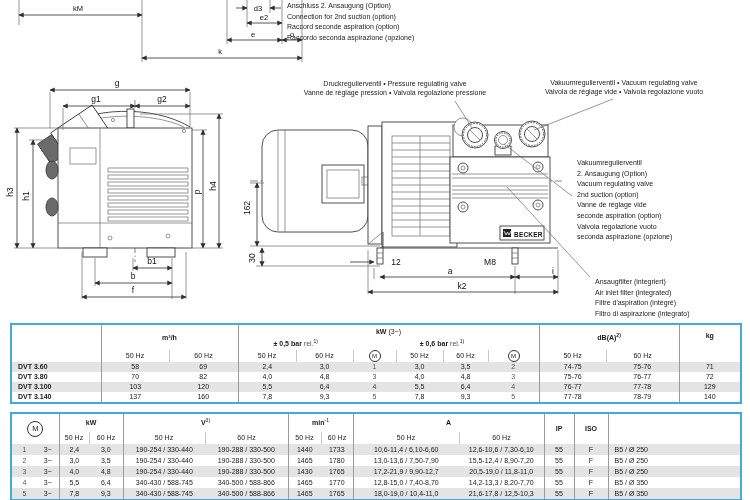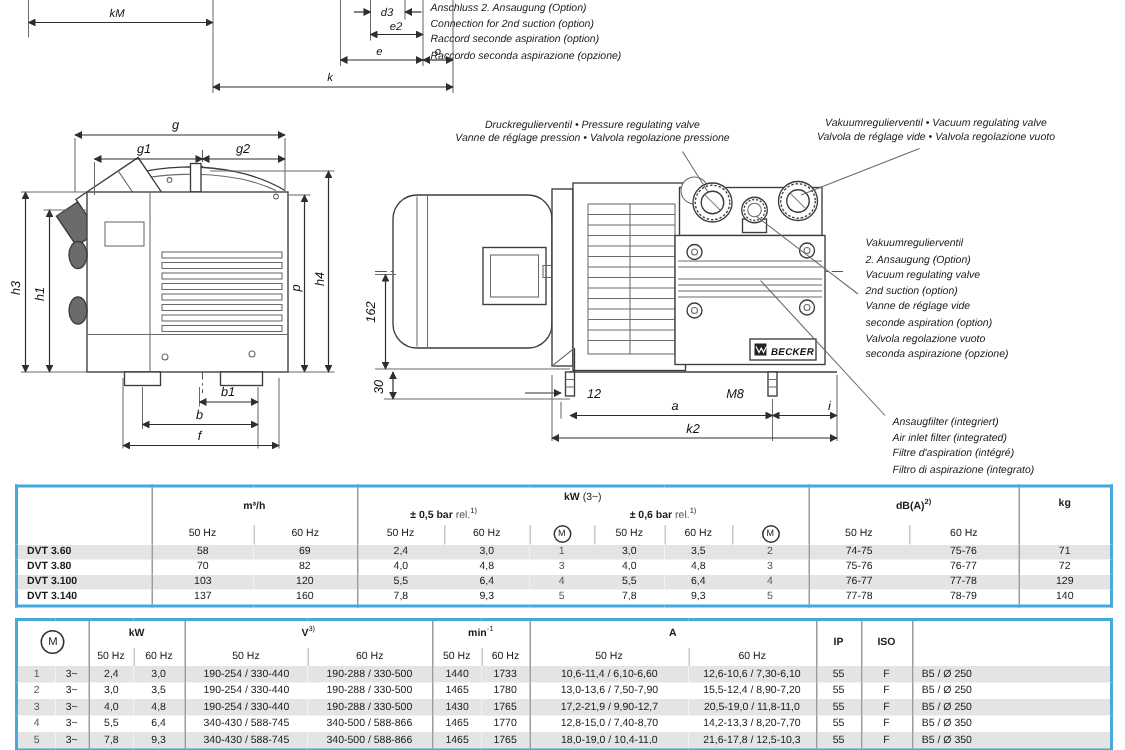--- a/index.html
+++ b/index.html
@@ -1,19 +1,19 @@
 <!DOCTYPE html>
 <html><head>
 <meta charset="utf-8">
 <style>
   html,body{margin:0;padding:0;background:#fff;}
   .page{position:relative;width:750px;height:500px;background:#fff;overflow:hidden;
         font-family:"Liberation Sans",sans-serif;color:#1a1a1a;}
   
-  .drawing{position:absolute;left:0;top:0;width:728px;height:318px;font-style:italic;}
+  .drawing{position:absolute;left:0;top:0;width:728px;height:318px;}
   svg .ln{stroke:#3c3c3c;stroke-width:0.9;fill:none;}
   svg .thin{stroke:#6a6a6a;stroke-width:0.7;fill:none;}
   svg .dim{stroke:#2e2e2e;stroke-width:0.8;fill:none;}
   svg .cl{stroke:#555;stroke-width:0.7;fill:none;stroke-dasharray:8 2.5 1.5 2.5;}
   svg .fillw{fill:#fff;}
   svg .dark{fill:#6b6b6b;}
   svg text{font-family:"Liberation Sans",sans-serif;font-size:8.5px;fill:#111;}
   svg text.sm{font-size:7.5px;}
   svg text.logo{font-size:6.5px;font-weight:bold;letter-spacing:.2px;}
   .ann{position:absolute;font-size:7px;line-height:10.6px;color:#222;white-space:nowrap;}

